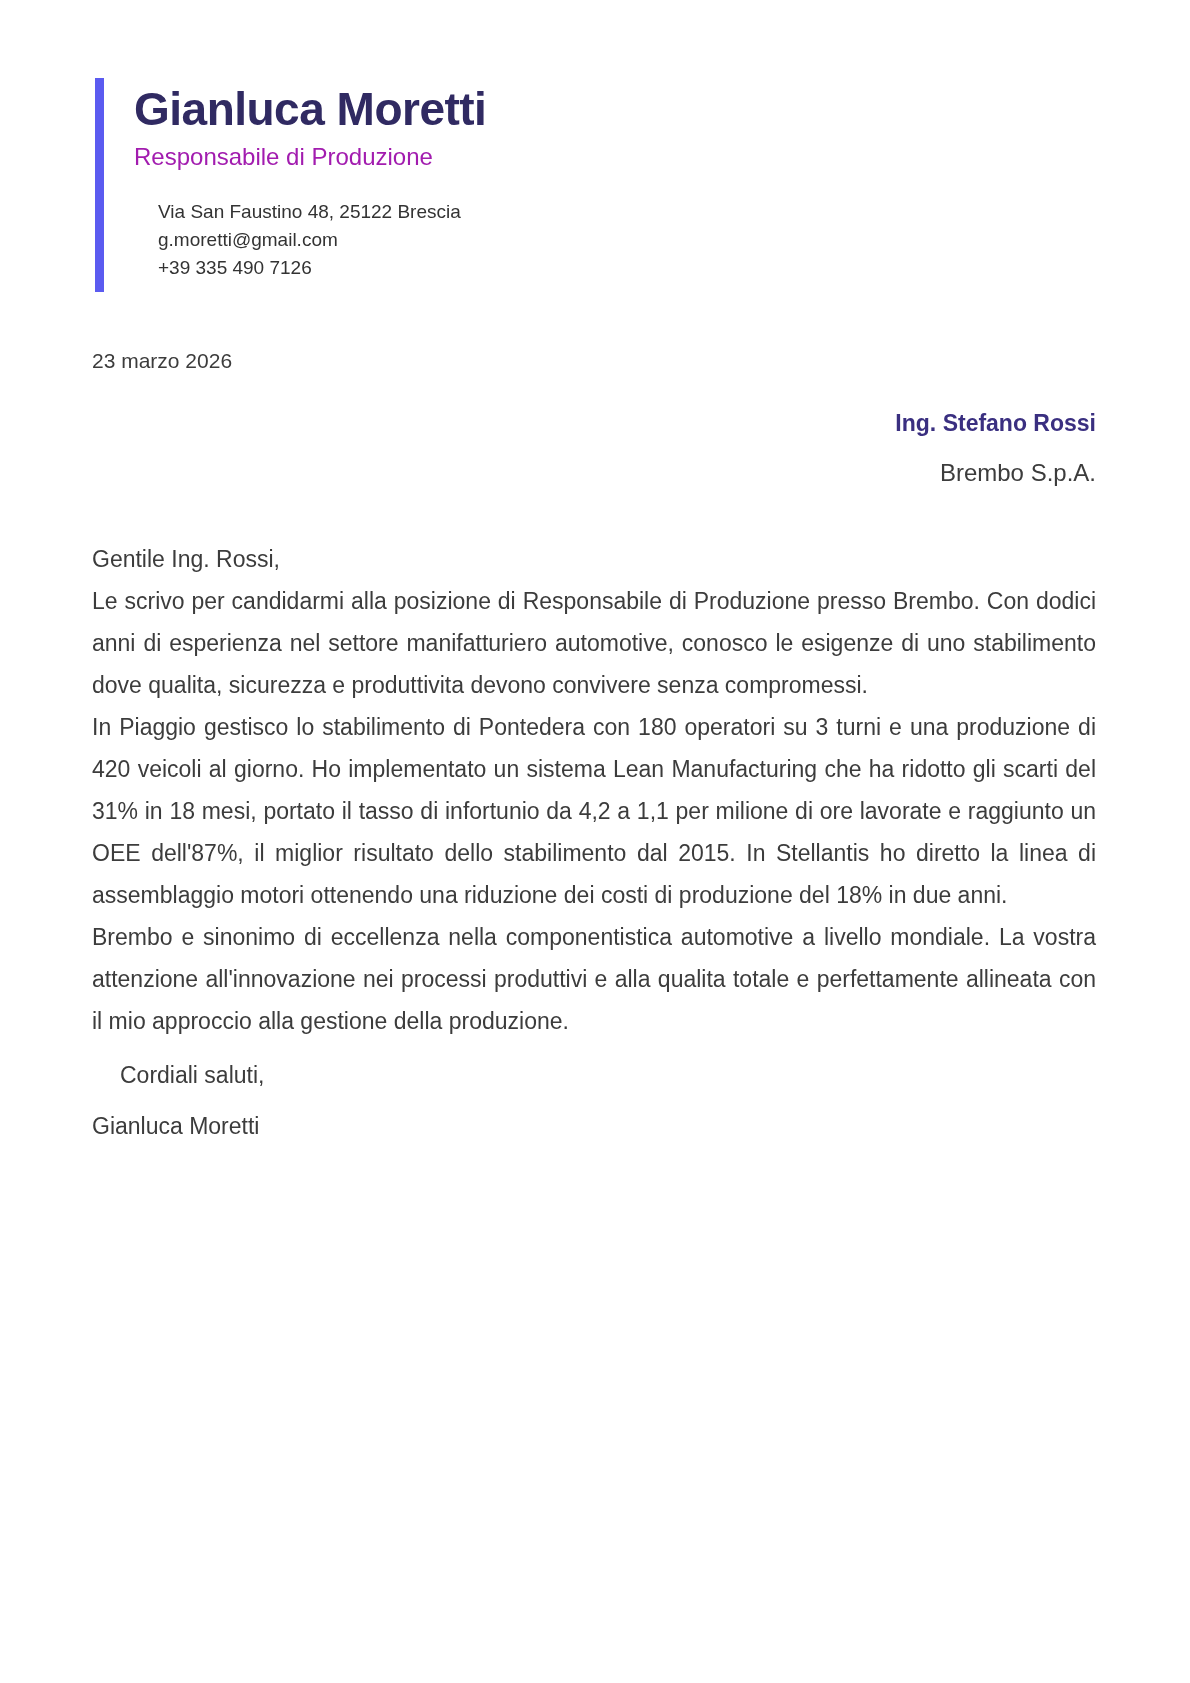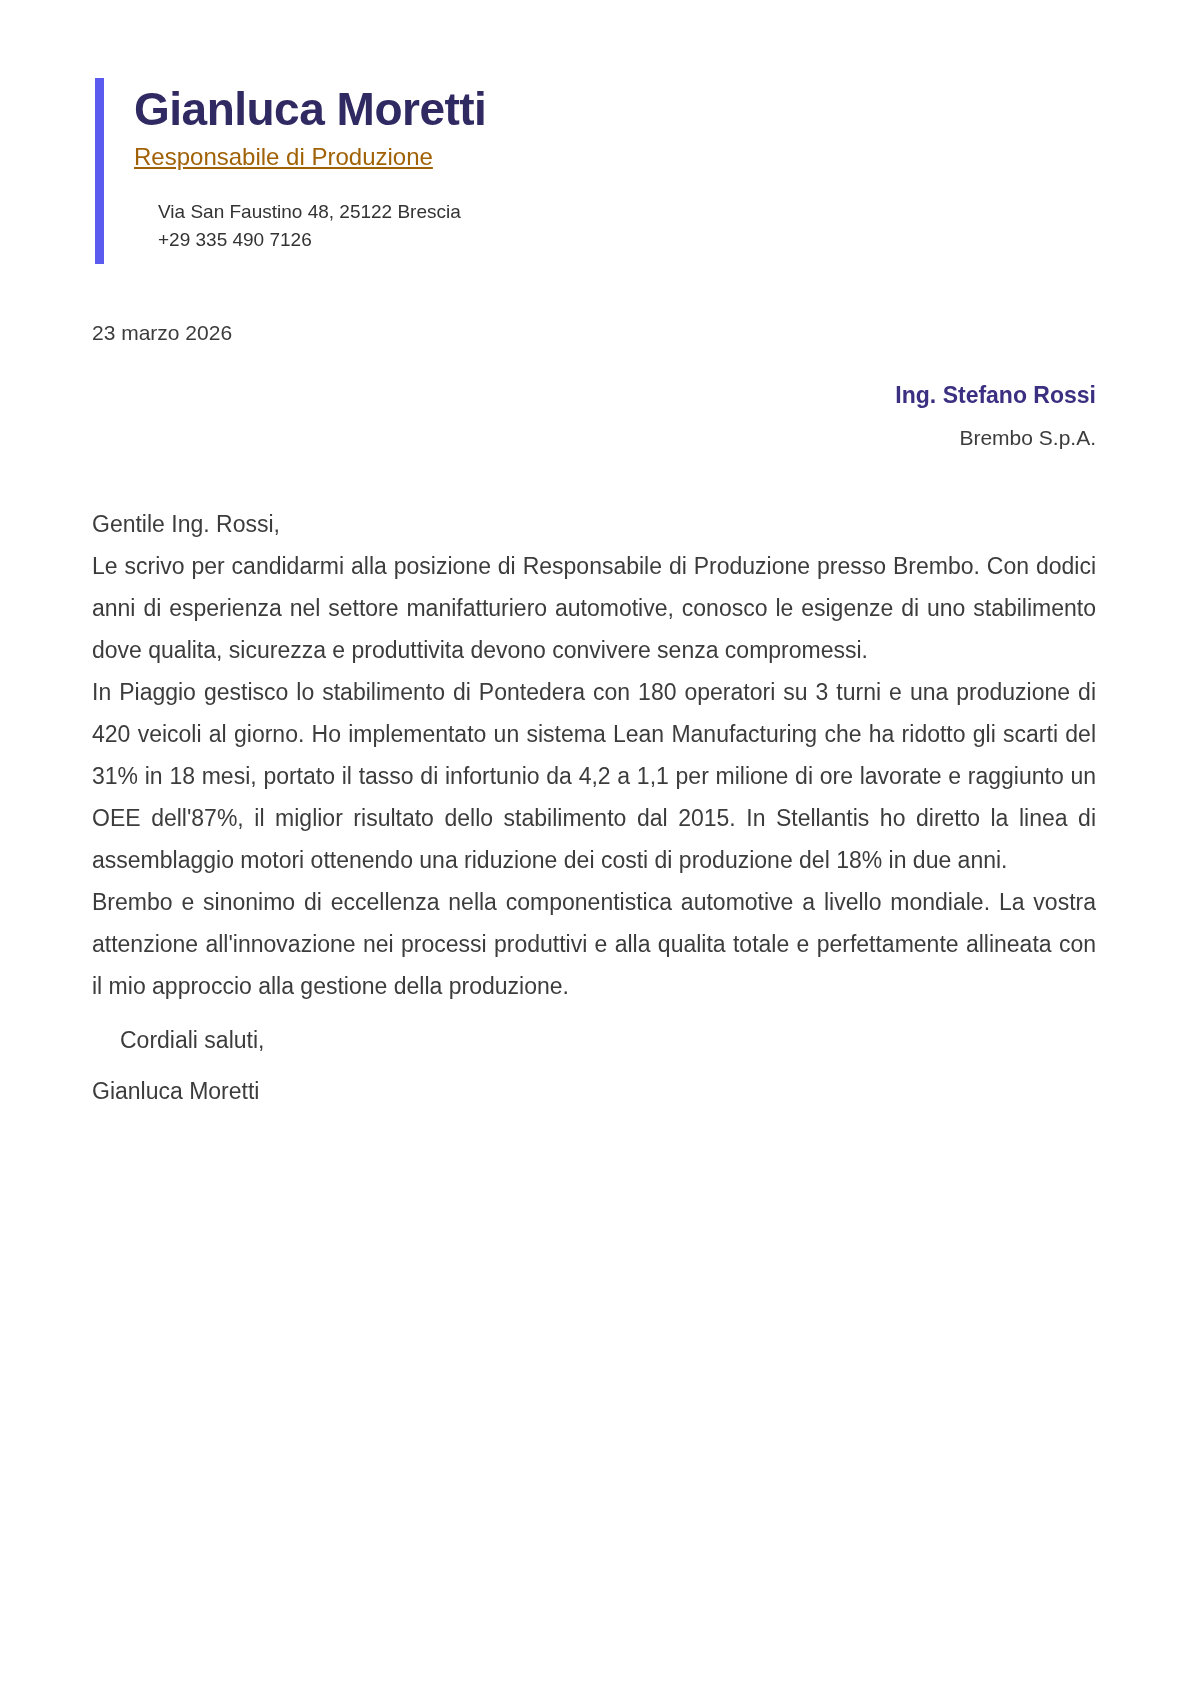--- a/index.html
+++ b/index.html
@@ -35,23 +35,22 @@
     font-size:46px;
     font-weight:700;
     letter-spacing:-0.5px;
     line-height:54px;
     color:var(--heading);
   }
   .sender-title{
     font-size:24px;
     font-weight:400;
     line-height:30px;
-    color:#a16207;
+    color:#a21caf;
     margin-top:6px;
-    text-decoration:underline;
   }
   .contact{
     margin-top:26px;
     font-size:19px;
     line-height:28px;
     color:var(--muted-text);
     margin-left:24px;
   }
   
   .letter{
@@ -66,23 +65,23 @@
     margin-top:32px;
     text-align:right;
   }
   .recipient-name{
     font-size:23px;
     font-weight:700;
     line-height:30px;
     color:var(--recipient);
   }
   .recipient-company{
-    font-size:21px;
+    font-size:24px;
     line-height:30px;
-    margin-top:13px;
+    margin-top:20px;
     color:var(--body-text);
   }
   .salutation{
     margin-top:50px;
     font-size:23px;
     line-height:42px;
     color:var(--body-text);
   }
   .para{
     font-size:23px;
@@ -107,21 +106,22 @@
 </head>
 <body>
 
 <div class="page">
 
   <header class="letterhead">
     <h1 class="sender-name">Gianluca Moretti</h1>
     <div class="sender-title">Responsabile di Produzione</div>
     <div class="contact">
       <div>Via San Faustino 48, 25122 Brescia</div>
-      <div>+29 335 490 7126</div>
+      <div>g.moretti@gmail.com</div>
+      <div>+39 335 490 7126</div>
     </div>
   </header>
 
   <main class="letter">
     <div class="date">23 marzo 2026</div>
 
     <div class="recipient">
       <div class="recipient-name">Ing. Stefano Rossi</div>
       <div class="recipient-company">Brembo S.p.A.</div>
     </div>

